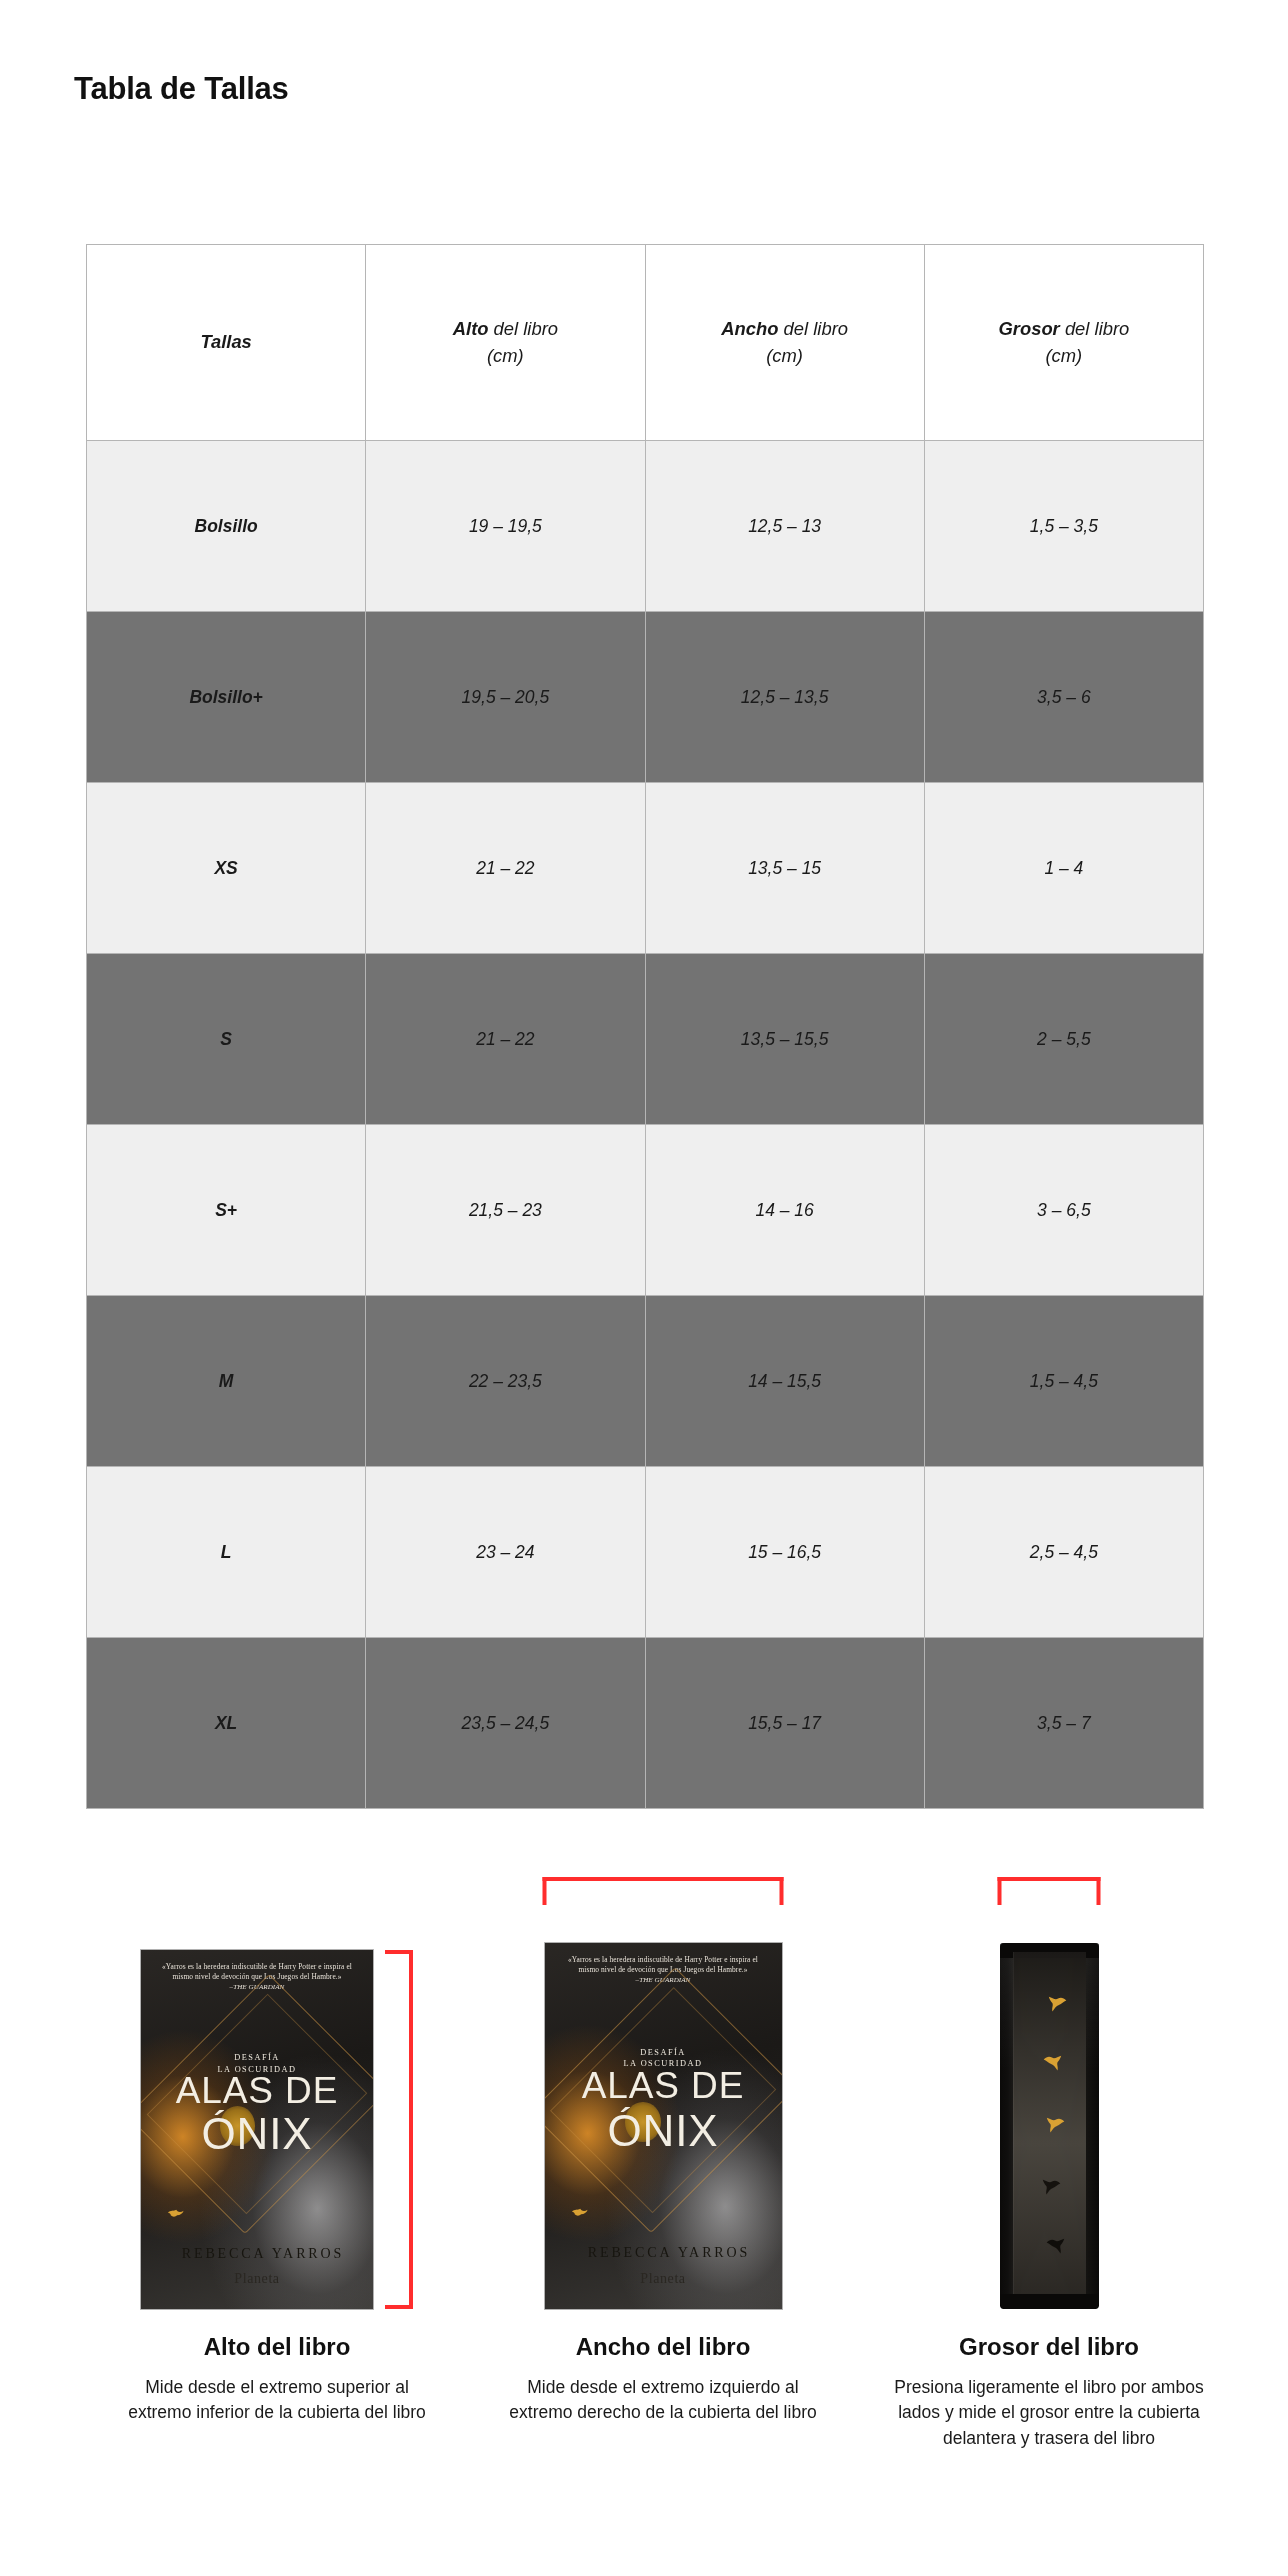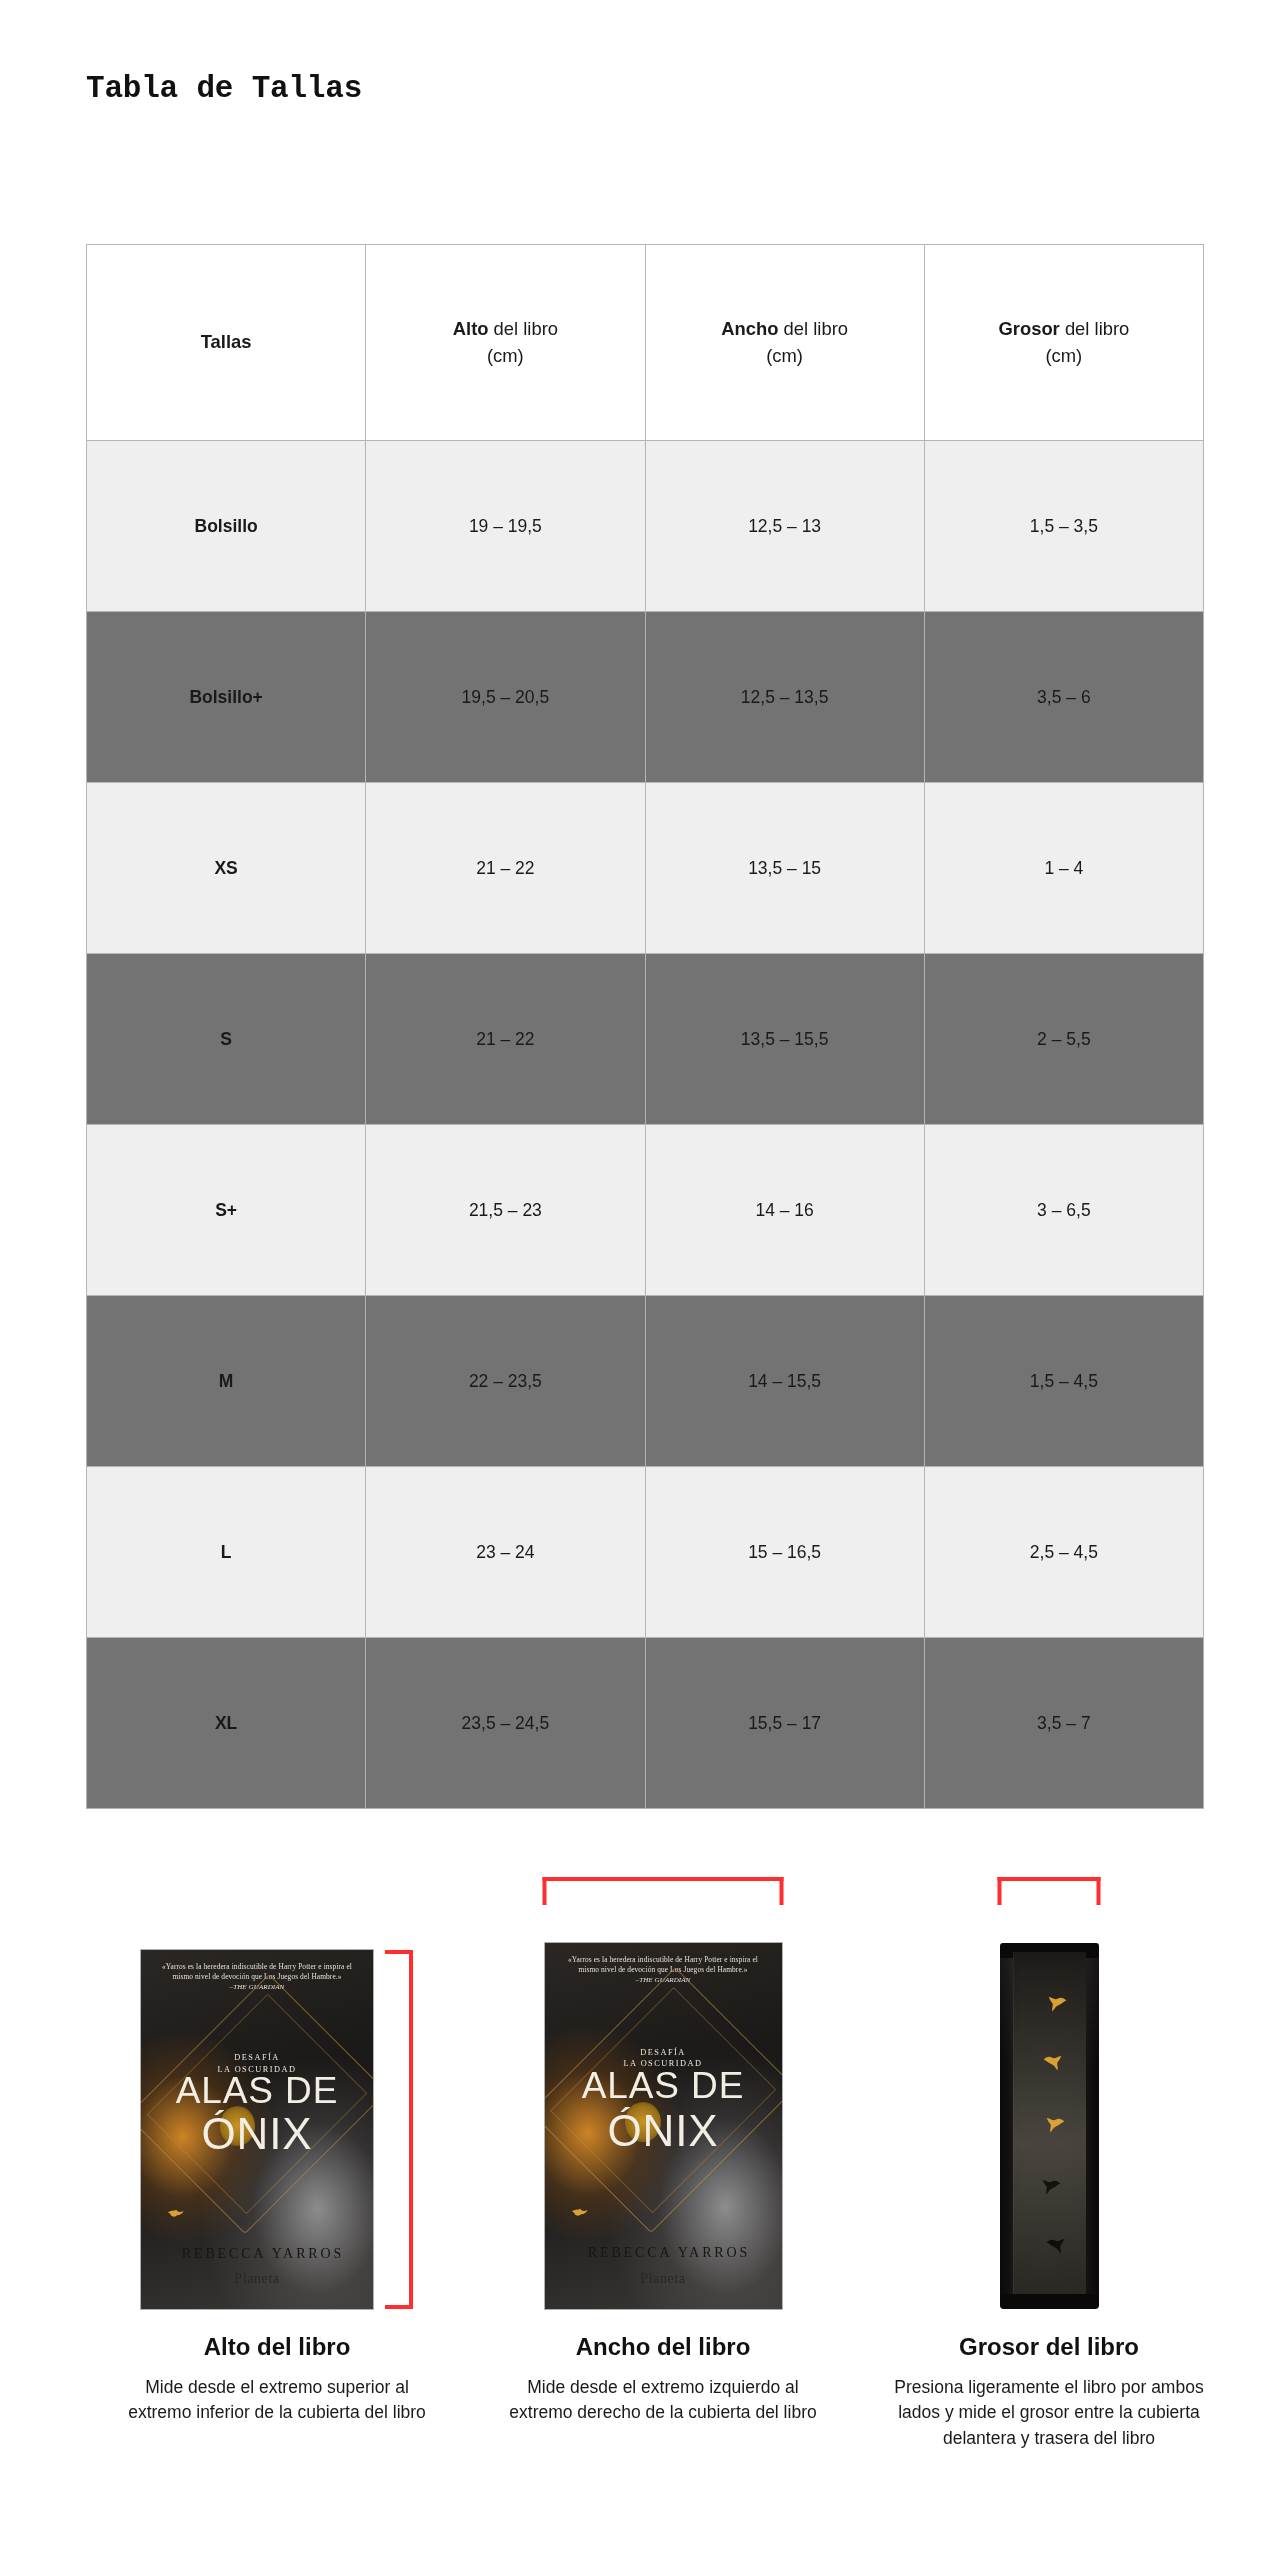--- a/index.html
+++ b/index.html
@@ -14,41 +14,41 @@
     height: 2576px;
     position: relative;
     font-family: "Liberation Sans", sans-serif;
     color: #111111;
     overflow: hidden;
   }
 
   
   .page-title {
     position: absolute;
-    left: 86px;
+    left: 74px;
     top: 72px;
     font-size: 31px;
     font-weight: bold;
     letter-spacing: -0.2px;
     color: #111111;
     line-height: 1.1;
-    font-family: Liberation Mono, monospace;
   }
 
   
   .size-table-wrap {
     position: absolute;
     left: 86px;
     top: 244px;
     width: 1118px;
   }
   table.size-table {
     width: 1118px;
     border-collapse: collapse;
     table-layout: fixed;
+    font-style: italic;
   }
   table.size-table th,
   table.size-table td {
     border: 1.8px solid #b5b5b5;
     text-align: center;
     vertical-align: middle;
     font-size: 17.5px;
     color: #1a1a1a;
     padding: 0 7.4px;
   }

